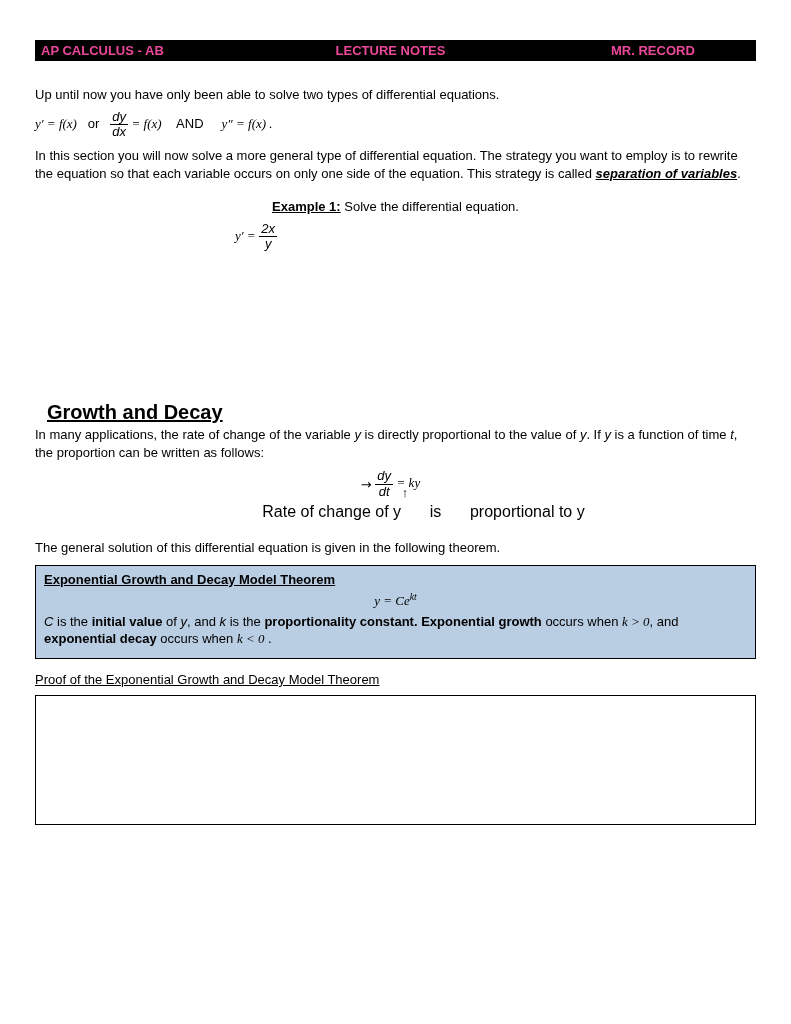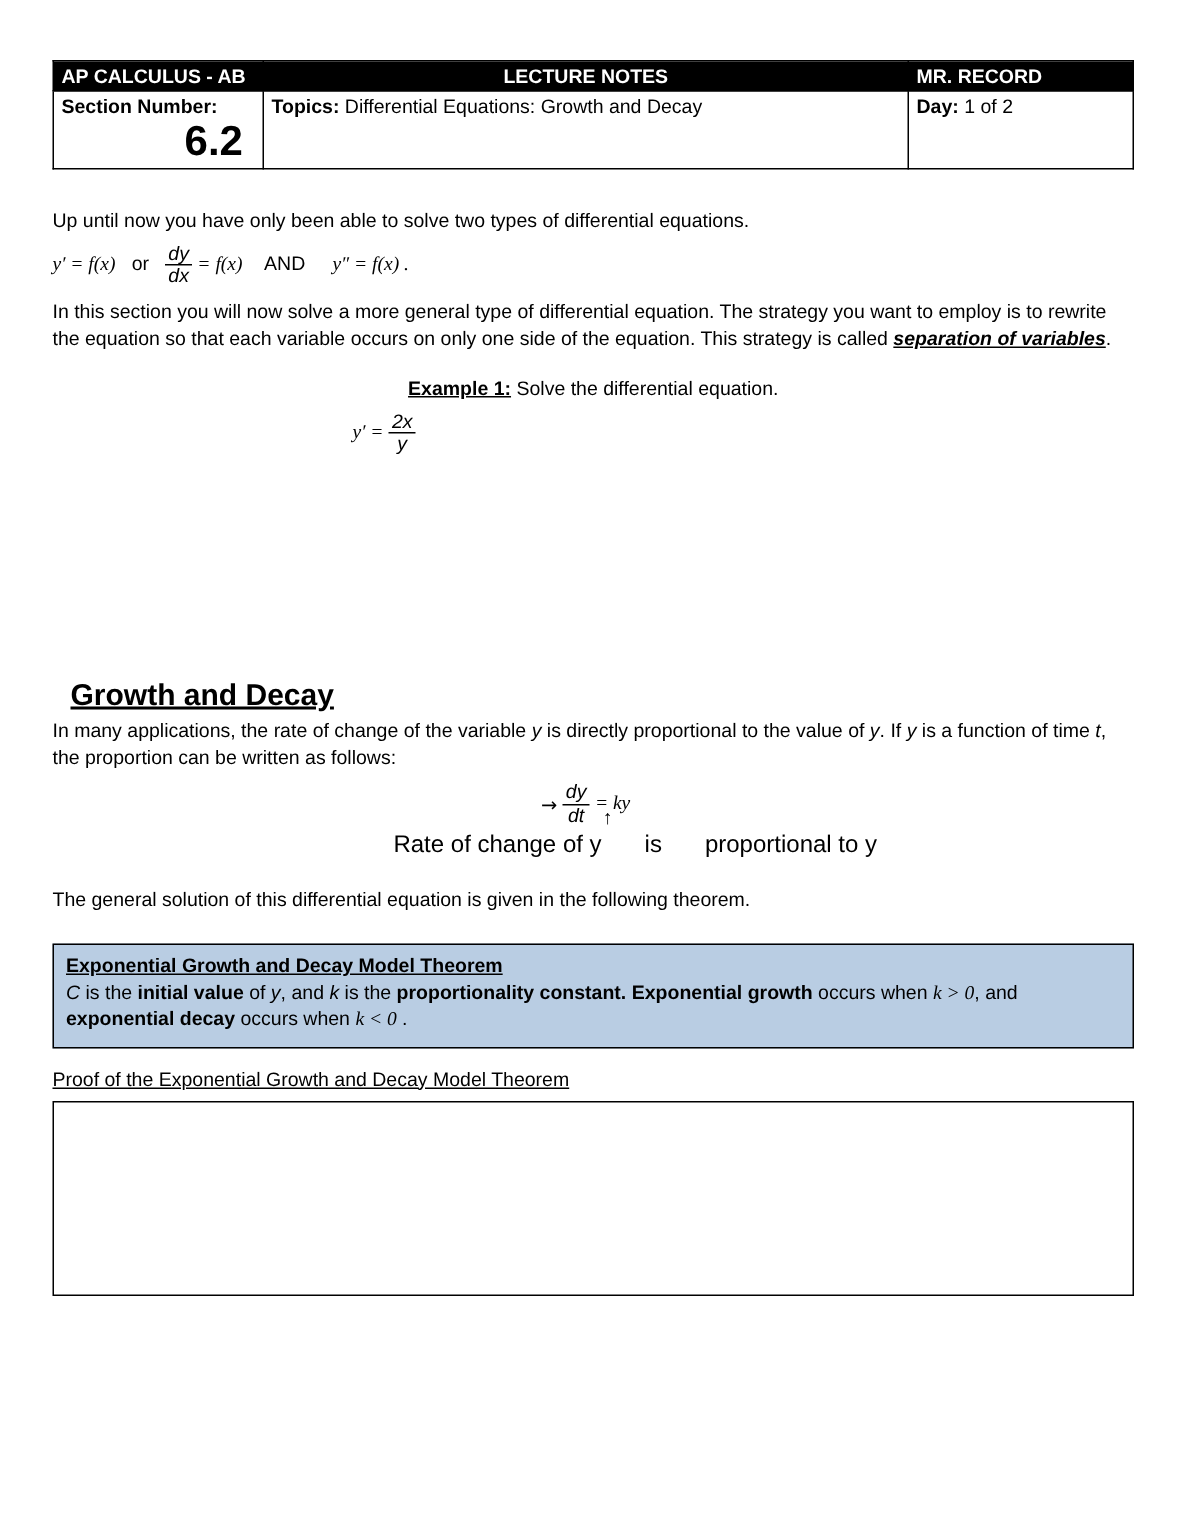--- a/index.html
+++ b/index.html
@@ -20,21 +20,21 @@
       border-collapse: collapse;
       margin-bottom: 25px;
     }
     .header-table td {
       border: 1.5px solid #000;
       padding: 2px 5px;
       vertical-align: top;
     }
     .hdr-black {
       background: #000;
-      color: #ffffff;
+      color: #ec4899;
       font-weight: bold;
     }
     .section-num {
       font-size: 28px;
       font-weight: bold;
       text-align: right;
       padding-right: 8px !important;
       vertical-align: bottom;
     }
     .col1 { width: 140px; }
@@ -110,21 +110,21 @@
     .arrow {
       display: inline-block;
       font-size: 13px;
       vertical-align: middle;
       color: #000;
     }
     .theorem-box {
       background: #b9cde3;
       border: 1.5px solid #000;
       padding: 6px 8px;
-      margin-top: 20px;
+      margin-top: 8px;
     }
     .theorem-title {
       font-weight: bold;
       text-decoration: underline;
       margin-bottom: 2px;
     }
     .theorem-eq {
       text-align: center;
       margin: 4px 0;
     }
@@ -141,32 +141,20 @@
   </style>
 </head>
 <body>
 
 <table class="header-table">
   <tbody>
       <tr>
     <td class="hdr-black col1">AP CALCULUS - AB</td>
     <td class="hdr-black col2" style="text-align:center">LECTURE NOTES</td>
     <td class="hdr-black col3">MR. RECORD</td>
-  </tr>
-  <tr>
-    <td class="col1" rowspan="1">
-      <div class="bold" style="font-weight:bold">Section Number:</div>
-      <div class="section-num">6.2</div>
-    </td>
-    <td class="col2">
-      <span class="bold">Topics:</span><span>  Differential Equations:  Growth and Decay</span>
-    </td>
-    <td class="col3">
-      <span class="bold">Day:</span><span>  1  of  2</span>
-    </td>
   </tr>
 </tbody>
   </table>
 
 <p>Up until now you have only been able to solve two types of differential equations.</p>
 
 <div class="math-line">
   <span class="math">y′ = f(x)</span>
   <span>&nbsp;&nbsp;</span><span>or</span>&nbsp;&nbsp;
   <span class="frac">
@@ -211,19 +199,22 @@
 <div class="annot-row">
   <span style="width:200px;text-align:right">Rate of change of y</span>
   <span style="width:60px">is</span>
   <span style="width:120px;text-align:left">proportional to y</span>
 </div>
 
 <p>The general solution of this differential equation is given in the following theorem.</p>
 
 <div class="theorem-box">
   <div class="theorem-title">Exponential Growth and Decay Model Theorem</div>
+  <div class="theorem-eq math">
+    <span>y = Ce</span><sup class="tight">kt</sup>
+  </div>
   <p>
     <span class="italic">C</span><span> is the </span><span class="bold">initial value</span><span> of </span><span class="italic">y</span><span>, and </span><span class="italic">k</span><span> is the </span><span class="bold">proportionality constant.</span><span>   </span><span class="bold">Exponential growth</span><span> occurs when  </span><span class="math">k &gt; 0</span><span>, and </span><span class="bold">exponential decay</span><span> occurs when  </span><span class="math">k &lt; 0</span><span> .</span>
   </p>
 </div>
 
 <p class="proof-title">Proof of the Exponential Growth and Decay Model Theorem</p>
 <div class="proof-box"></div>
 
 </body></html>

